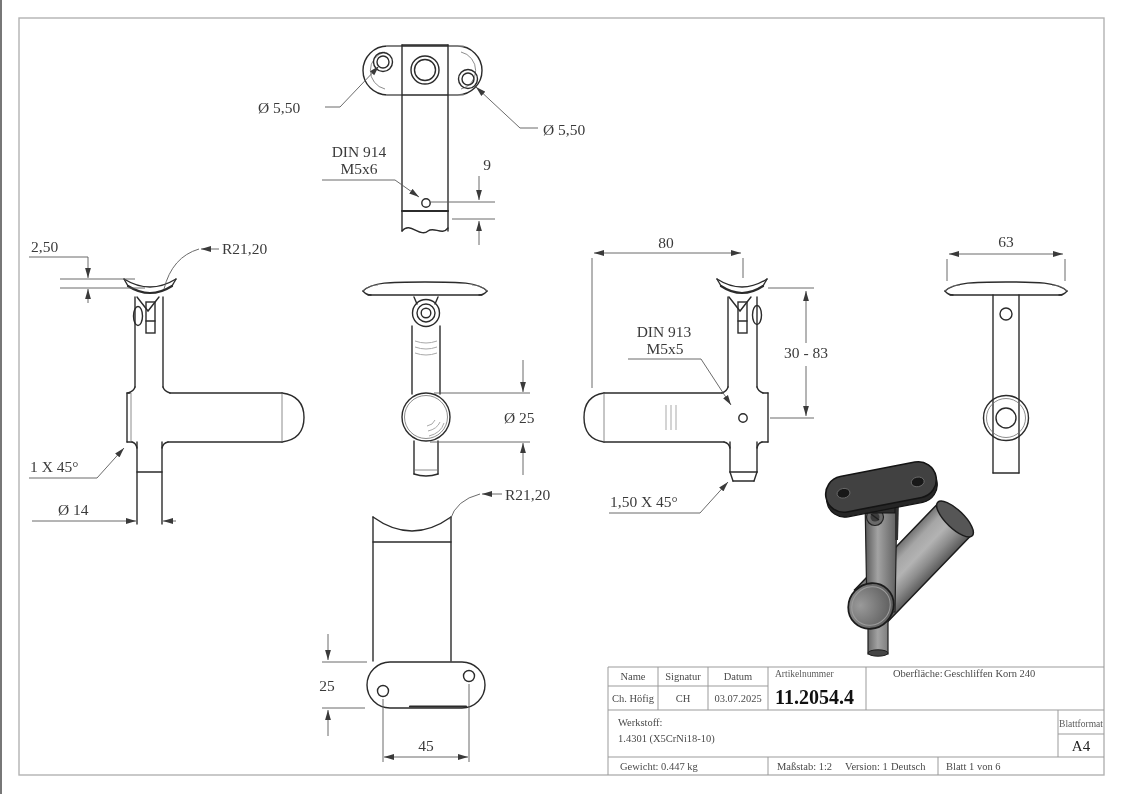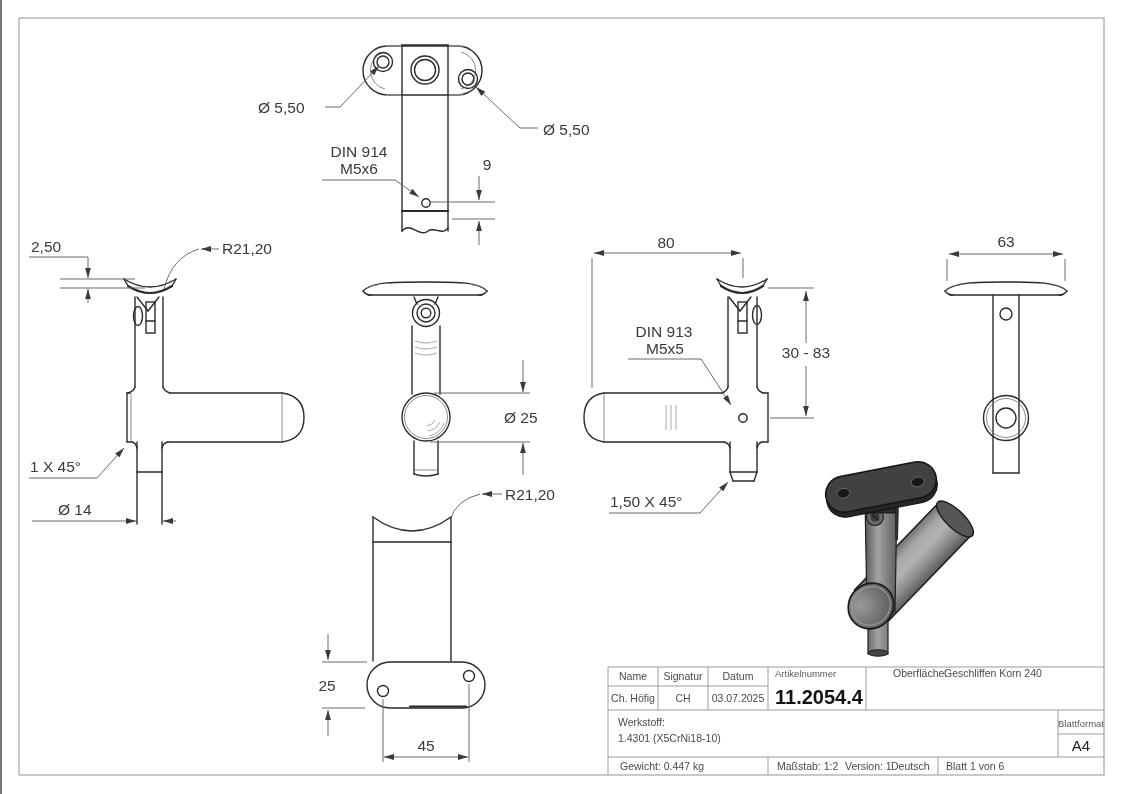--- a/index.html
+++ b/index.html
@@ -1,17 +1,17 @@
 <!DOCTYPE html>
 <html><head>
 <meta charset="utf-8">
 <style>
   html,body{margin:0;padding:0;background:#fff;}
   .stage{position:relative;width:1123px;height:794px;background:#fff;overflow:hidden;
-         font-family:Liberation Sans, sans-serif;}
+         font-family:Liberation Serif, serif;}
   svg{position:absolute;left:0;top:0;}
   
   .ol   {stroke:#2b2b2b;stroke-width:1.4;fill:none;stroke-linecap:round;}
   .ol2  {stroke:#2b2b2b;stroke-width:2.2;fill:none;stroke-linecap:round;}
   .thin {stroke:#6e6e6e;stroke-width:0.8;fill:none;}
   .aux  {stroke:#a9a9a9;stroke-width:1;fill:none;}
   .dim  {stroke:#5a5a5a;stroke-width:0.9;fill:none;}
   .dimtxt{fill:#3a3a3a;font-size:15.5px;}
   .tb   {stroke:#9b9b9b;stroke-width:1;fill:none;}
   .tbtxt{fill:#4a4a4a;font-size:10.5px;}

